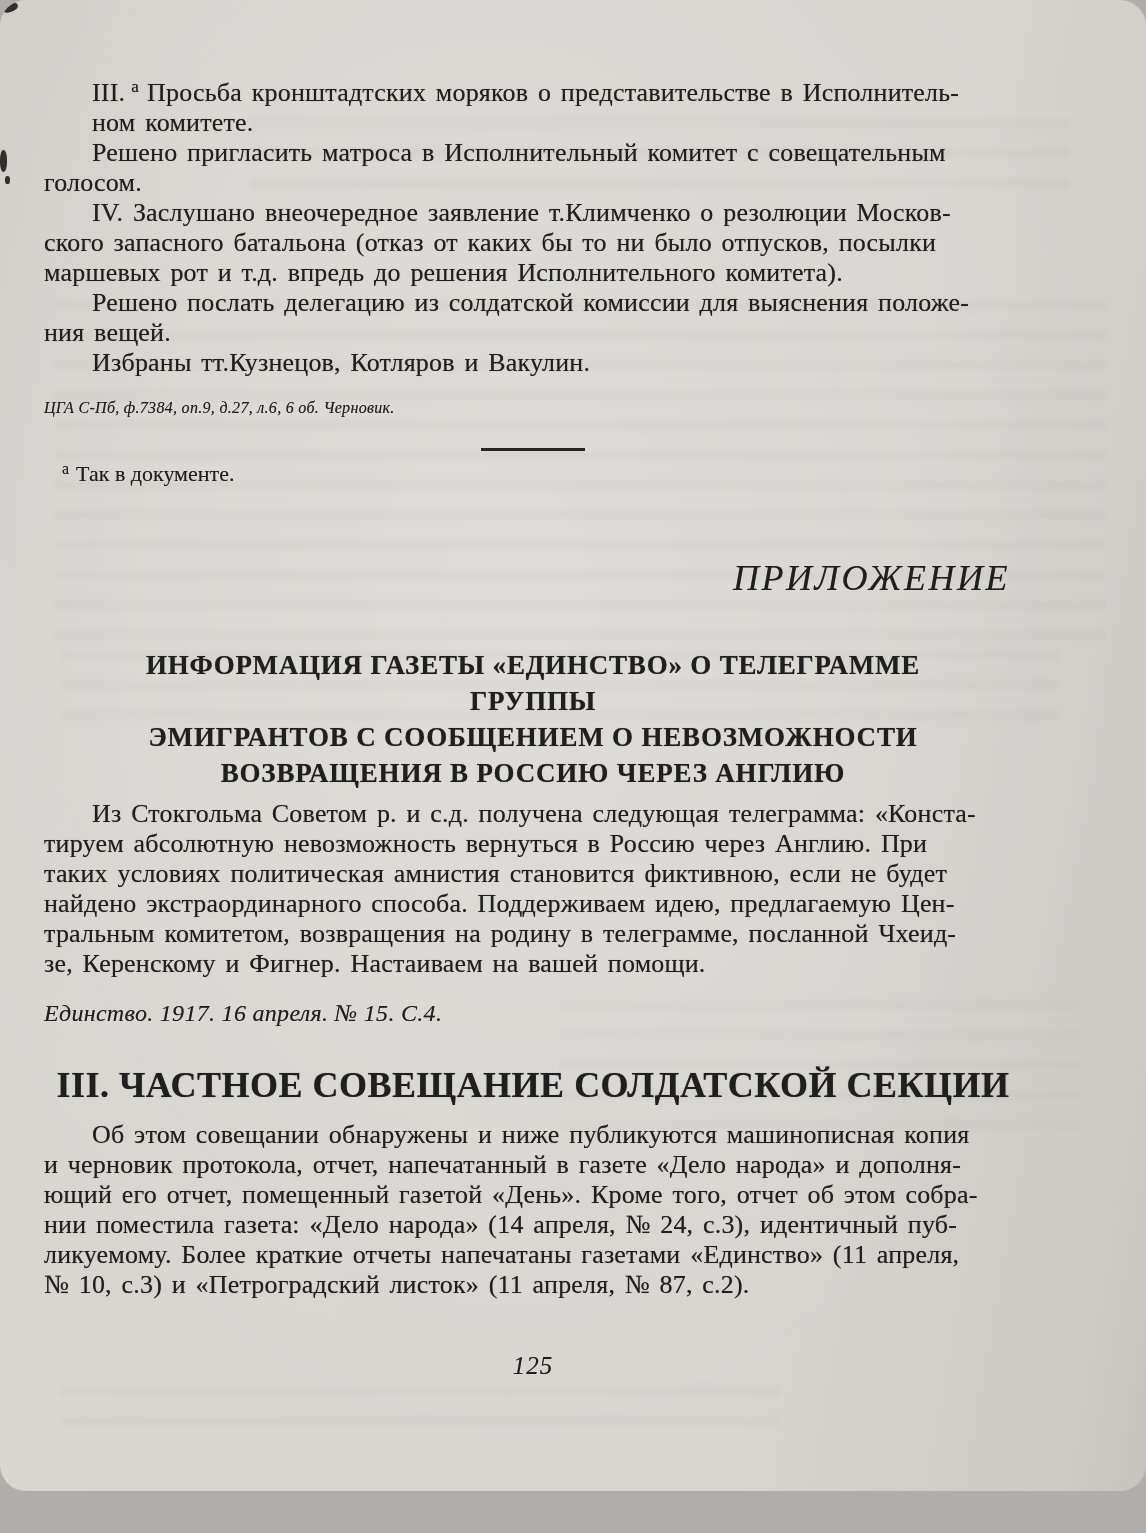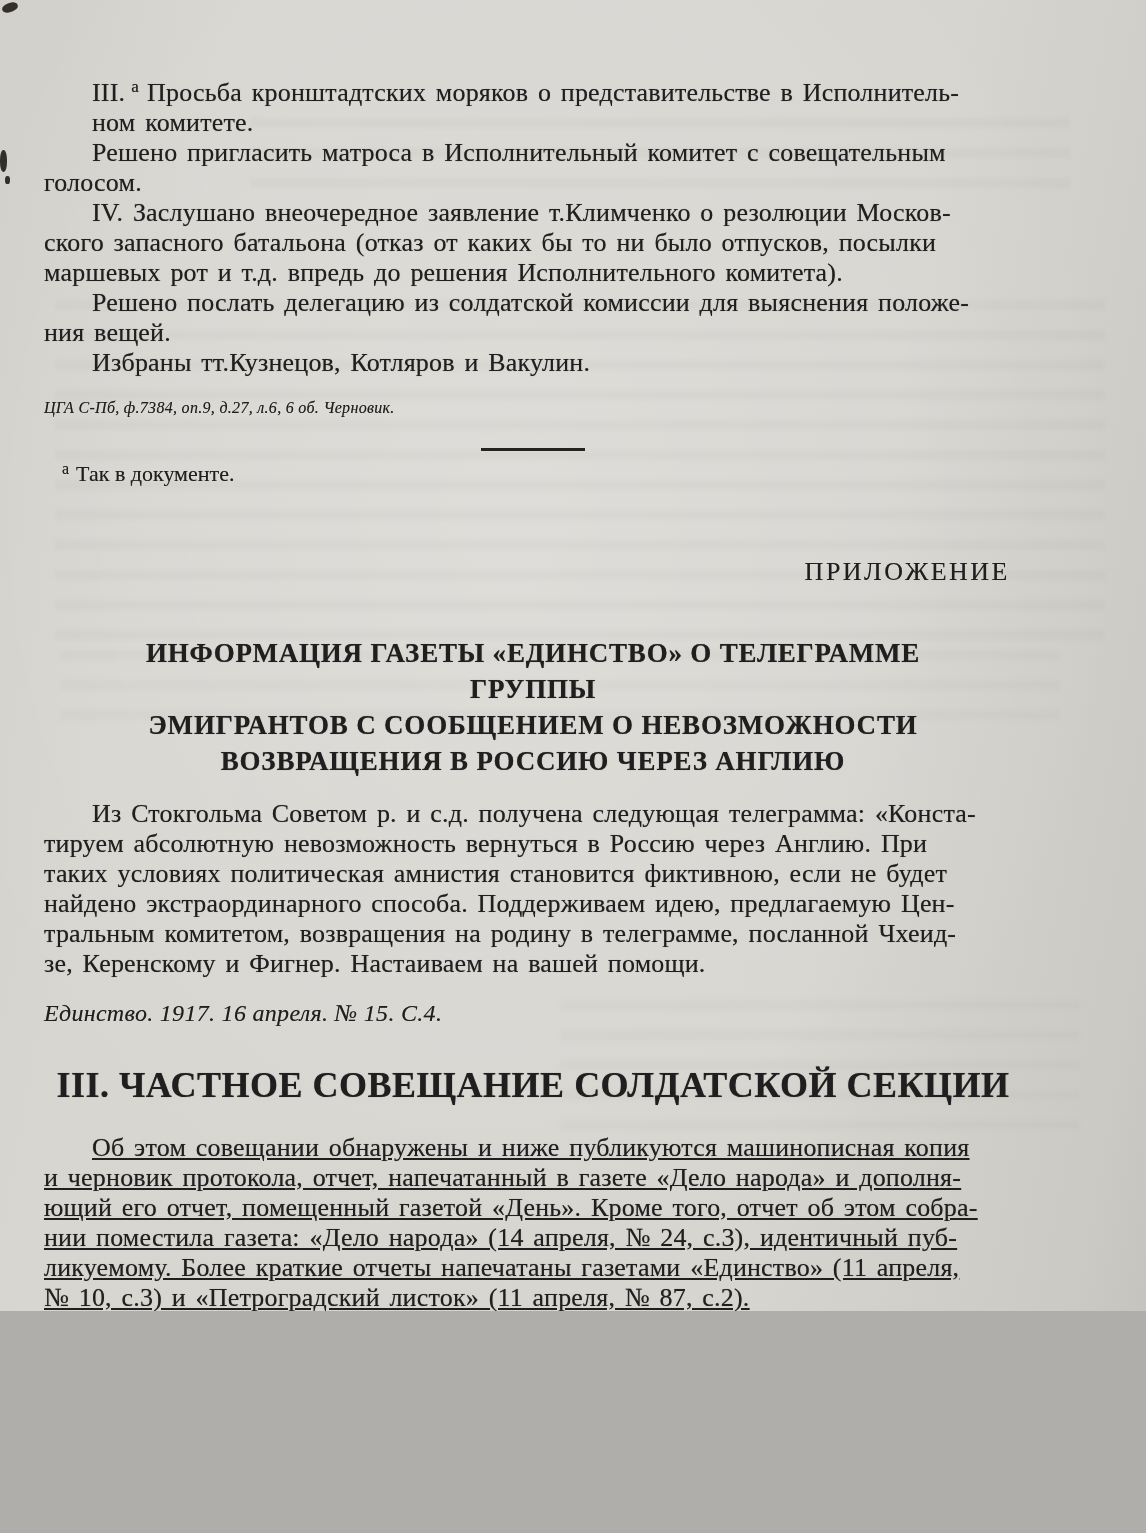--- a/index.html
+++ b/index.html
@@ -3,26 +3,27 @@
 <meta charset="utf-8">
 <style>
   html, body { margin: 0; padding: 0; }
   body {
     width: 1146px; height: 1533px;
     font-family: "Liberation Serif", "DejaVu Serif", serif;
     background: #b0aeaa;
   }
   .page {
     position: relative;
-    width: 1146px; height: 1311px;
+    width: 1146px; height: 1491px;
     overflow: hidden;
     background:
       radial-gradient(ellipse at 45% 40%, rgba(255,255,255,0.18), rgba(0,0,0,0) 70%),
       linear-gradient(100deg, #d2d0cb 0%, #d8d6d1 18%, #d7d5d0 70%, #cccac5 94%, #c6c4bf 100%);
     color: #1f1f1f;
+    border-radius: 26px;
   }
   .column {
     position: absolute;
     left: 44px; top: 78px;
     width: 978px;
   }
   .body-par {
     margin: 0;
     font-size: 26px;
     line-height: 30px;
@@ -56,54 +57,55 @@
   .footnote {
     margin: 10px 0 12px 18px;
     font-size: 22px;
     line-height: 26px;
     text-shadow: 0 0 0.6px rgba(25,25,25,0.5);
   }
   .footnote sup.fn-mark { vertical-align: 7px; margin: 0 7px 0 0; font-size: 16px; }
   .appendix-label {
     margin: 70px 12px 0 0;
     text-align: right;
-    font-size: 26px;
+    font-style: italic;
+    font-size: 36px;
     letter-spacing: 2.5px;
     text-shadow: 0 0 0.6px rgba(25,25,25,0.5);
   }
   .appendix-title {
     margin: 48px auto 0 auto;
     width: 900px;
     text-align: center;
     font-weight: bold;
     font-size: 27px;
     line-height: 36px;
     letter-spacing: 0.8px;
     white-space: pre-line;
     text-shadow: 0 0 0.7px rgba(25,25,25,0.6);
   }
-  .telegram { margin-top: 20px; }
+  .telegram { margin-top: 8px; }
   .source {
     margin: 20px 0 0 0;
     font-style: italic;
     font-size: 24px;
     line-height: 28px;
     letter-spacing: 0.3px;
     text-shadow: 0 0 0.6px rgba(25,25,25,0.5);
   }
   .section-heading {
     margin: 36px 0 0 0;
     text-align: center;
     font-weight: bold;
     font-size: 36px;
     line-height: 44px;
     letter-spacing: 0.5px;
     text-shadow: 0 0 0.8px rgba(25,25,25,0.6);
   }
-  .intro { margin-top: 26px; text-decoration: underline; }
+  .intro { margin-top: 13px; }
   .page-number {
     margin-top: 52px;
     text-align: center;
     font-style: italic;
     font-size: 25px;
     letter-spacing: 1px;
     text-shadow: 0 0 0.5px rgba(25,25,25,0.5);
   }
   
   .noise {

